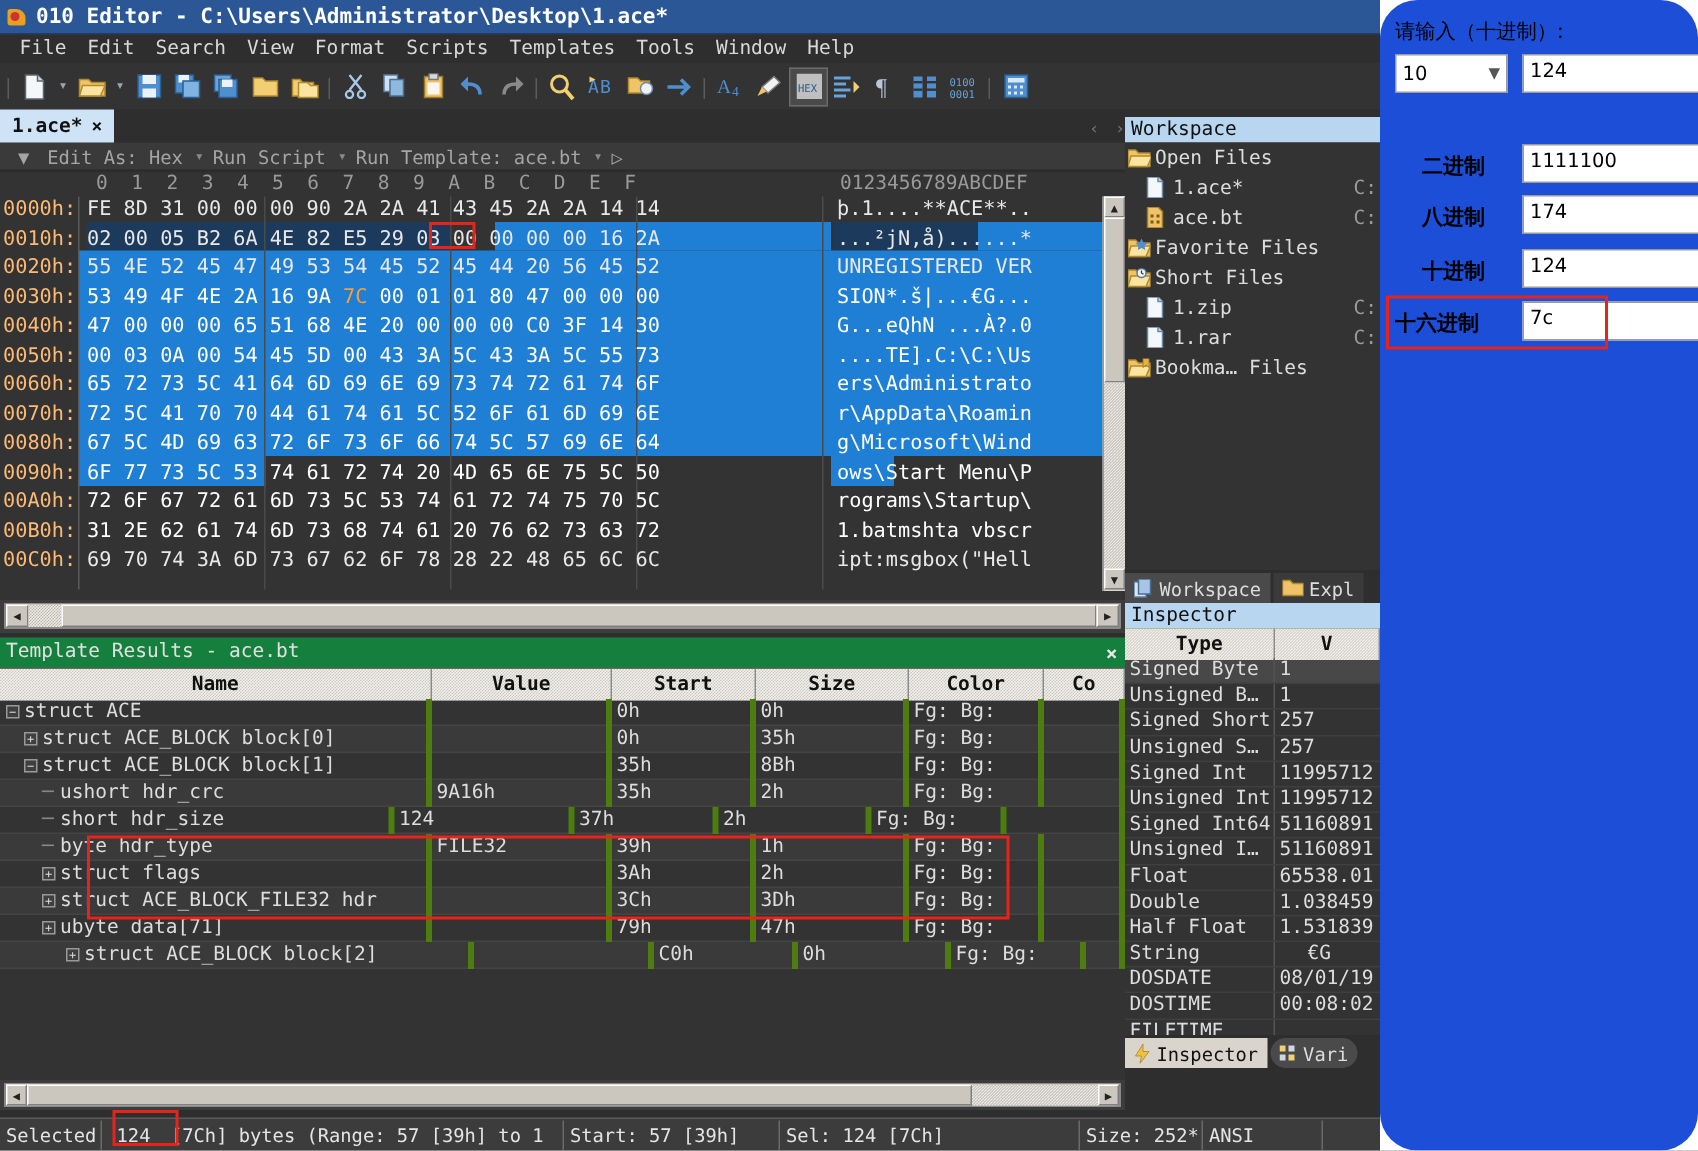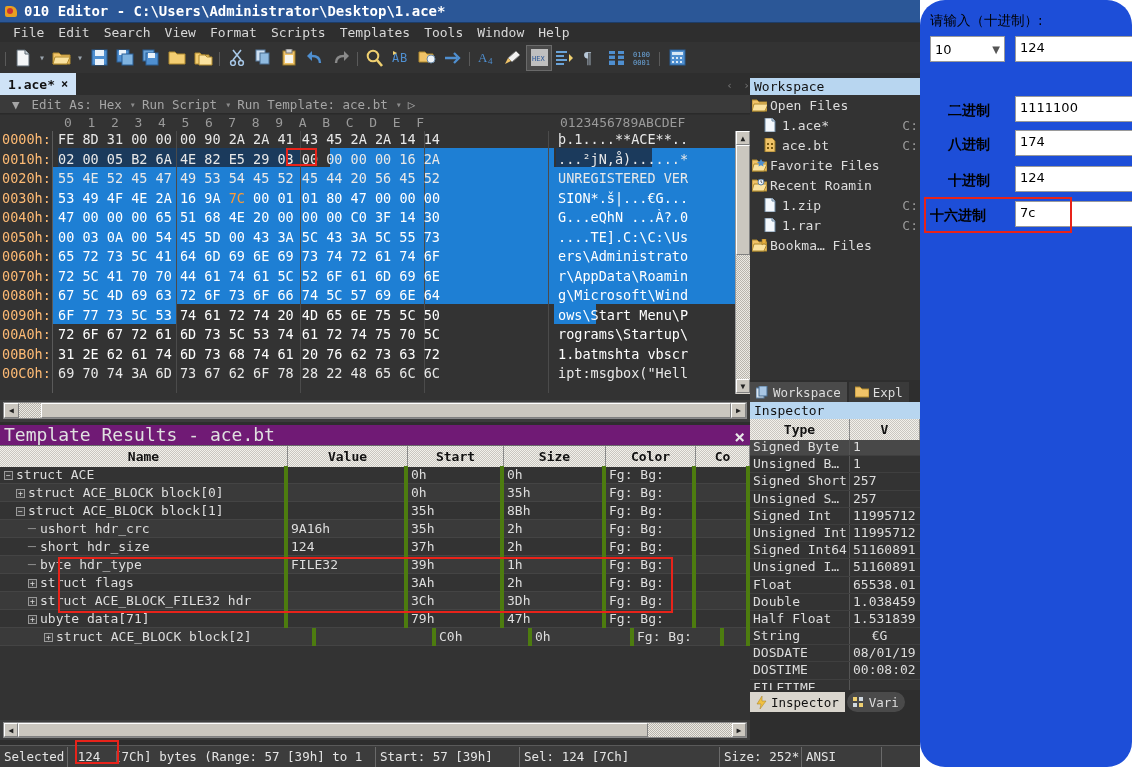--- a/index.html
+++ b/index.html
@@ -127,23 +127,23 @@
     background-image:
       linear-gradient(45deg,#b8b4ac 25%,transparent 25%,transparent 75%,#b8b4ac 75%),
       linear-gradient(45deg,#b8b4ac 25%,transparent 25%,transparent 75%,#b8b4ac 75%);
     background-size: 2px 2px; background-position: 0 0, 1px 1px;
     background-color: #eceae4;
   }
 
   
   .trwrap { position: absolute; left: 0; top: 425px; width: 750px; height: 315px;
             background: #333333; }
-  .trtitle { height: 20px; color: #e0e0e0; font-size: 18px; padding-left: 4px;
+  .trtitle { height: 20px; color: #e0e0e0; font-size: 13px; padding-left: 4px;
              line-height: 20px; font-family: "DejaVu Sans Mono", monospace;
-             background: #701a75; position: relative; }
+             background: #15803d; position: relative; }
   .trtitle .x { position: absolute; right: 5px; top: 2px; font-weight: bold;
                 color: #e8e8e8; }
   .trhead { height: 21px; display: flex; background: #4d7c0f;
             border-top: 1px solid #6a6a6a; }
   .trhead .th {
     height: 21px; display: flex; align-items: center; justify-content: center;
     font-family: "DejaVu Sans Mono", monospace; font-size: 13px;
     font-weight: bold; color: #111; border-right: 1px solid #8a8a8a;
     background-image:
       linear-gradient(45deg,#c9c6c0 25%,transparent 25%,transparent 75%,#c9c6c0 75%),
@@ -536,21 +536,21 @@
           </div>
           <div class="trrow alt">
             <div class="td" style="width: 288px; padding-left: 28px;"><span class="twig">─</span><span>ushort hdr_crc</span></div>
             <div class="td" style="width: 120px;">9A16h</div>
             <div class="td" style="width: 96px;">35h</div>
             <div class="td" style="width: 102px;">2h</div>
             <div class="td" style="width: 90px;">Fg:    Bg:</div>
             <div class="td" style="flex: 1 1 0%;"></div>
           </div>
           <div class="trrow">
-            <div class="td" style="width: 288px; padding-left: 28px;"><span class="twig">─</span><span>short hdr_size</span></div>
+            <div class="td" style="width: 263px; padding-left: 28px;"><span class="twig">─</span><span>short hdr_size</span></div>
             <div class="td" style="width: 120px;">124</div>
             <div class="td" style="width: 96px;">37h</div>
             <div class="td" style="width: 102px;">2h</div>
             <div class="td" style="width: 90px;">Fg:    Bg:</div>
             <div class="td" style="flex: 1 1 0%;"></div>
           </div>
           <div class="trrow alt">
             <div class="td" style="width: 288px; padding-left: 28px;"><span class="twig">─</span><span>byte hdr_type</span></div>
             <div class="td" style="width: 120px;">FILE32</div>
             <div class="td" style="width: 96px;">39h</div>
@@ -667,21 +667,21 @@
           </div>
           <div class="wsrow">
             <span class="ic">
               <svg width="15" height="13" viewBox="0 0 15 13">
                 <path d="M0 1h5l2 2h8v9H0z" fill="#f0c368" stroke="#b08a2e"></path>
                 <path d="M2 5h13l-3 7H0z" fill="#fbe3a0" stroke="#b08a2e"></path>
                 <circle cx="9" cy="3" r="3" fill="#eef3f8" stroke="#5b7fa3"></circle>
                 <path d="M9 1.3V3l1.3.9" stroke="#333" stroke-width=".8" fill="none"></path>
               </svg>
             </span>
-            <span>Recent Roamin</span>
+            <span>Short Files</span>
           </div>
           <div class="wsrow child">
             <span class="ic">
               <svg width="12" height="14" viewBox="0 0 12 14">
                 <path d="M1 0h7l3 3v11H1z" fill="#f4f8fc" stroke="#6a86a0"></path>
                 <path d="M8 0v3h3" fill="#cfd8e0" stroke="#6a86a0"></path>
               </svg>
             </span>
             <span>1.zip</span>
             <span class="path">C:</span>

